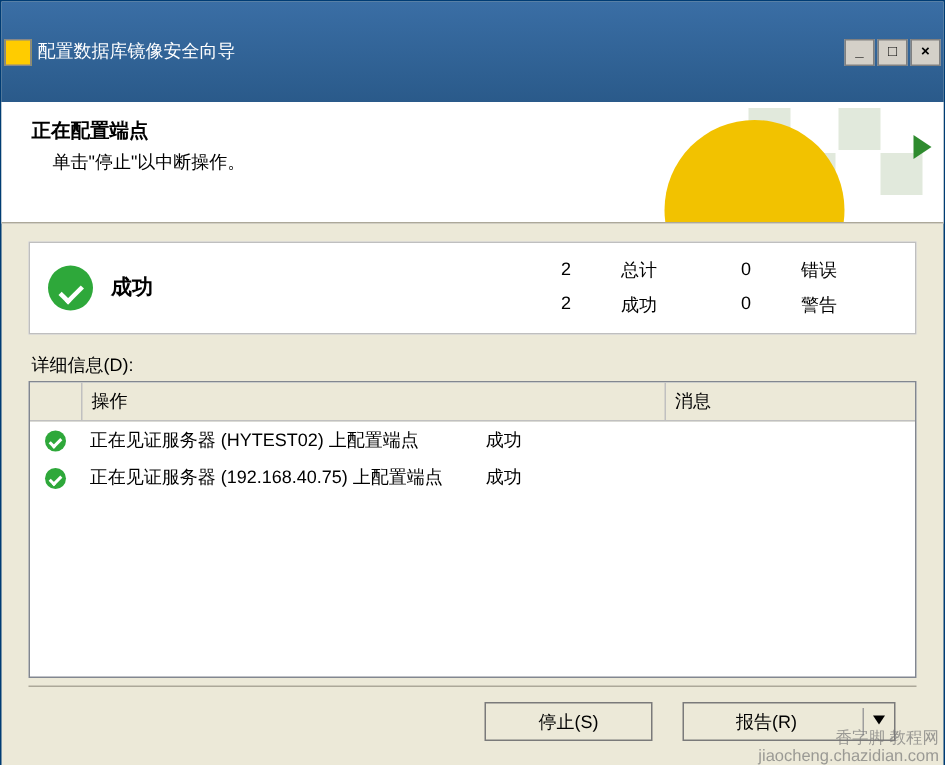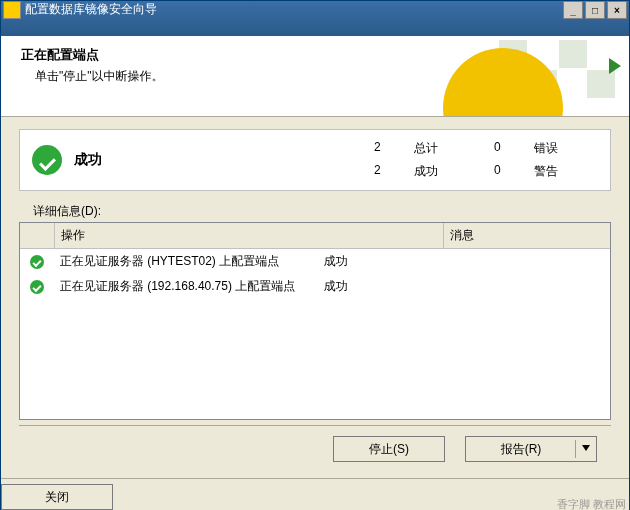--- a/index.html
+++ b/index.html
@@ -1,17 +1,17 @@
 <!DOCTYPE html>
 <html><head>
 <meta charset="utf-8">
 <style>
 body{margin:0;font-family:"Microsoft YaHei","SimSun",sans-serif;font-size:12px;background:#ece9d8;overflow:hidden}
 .window{width:630px;border:1px solid #003c74;background:#ece9d8;box-sizing:border-box}
-.titlebar{height:35px;background:linear-gradient(#3a6ea5,#2a5a8a);color:#fff;display:flex;padding:0 2px;font-size:12px}
+.titlebar{height:35px;background:linear-gradient(#3a6ea5,#2a5a8a);color:#fff;display:flex;align-items:center;padding:16px 2px;font-size:12px}
 .titlebar .icon{width:16px;height:16px;margin-right:4px;display:inline-block;background:#ffcc00;border:1px solid #888}
 .titlebar .title{flex:1}
 .winbtns{display:flex}
 .winbtn{width:18px;height:16px;background:#d4d0c8;border:1px solid #808080;margin-left:2px;display:flex;align-items:center;justify-content:center;font-family:Arial;font-size:10px;font-weight:bold;color:#000}
 .header-bar{height:60px;background:#fff;border-bottom:1px solid #aca899;position:relative;padding:10px 20px;overflow:hidden}
 .header-title{font-weight:bold;font-size:13px}
 .header-sub{font-size:12px;margin-left:14px;margin-top:4px}
 .header-deco{position:absolute;right:6px;top:0;height:60px;width:140px}
 .header-deco .sq{position:absolute;width:28px;height:28px;background:#e1e9dc}
 .header-deco .s1{right:96px;top:4px}
@@ -21,37 +21,37 @@
 .header-deco .arc{position:absolute;right:60px;bottom:-72px;width:120px;height:120px;border-radius:50%;background:#f2c200}
 .header-deco .play{position:absolute;right:2px;top:22px;width:0;height:0;border-top:8px solid transparent;border-bottom:8px solid transparent;border-left:12px solid #2e8b2e}
 .body-area{padding:12px 18px 6px 18px}
 .summary{border:1px solid #bfbfbf;background:#fff;padding:10px 16px 10px 12px;display:flex;align-items:center}
 .checkcircle{width:30px;height:30px;border-radius:50%;background:#2ea83a;position:relative;margin-right:12px;flex-shrink:0}
 .checkcircle::after{content:"";position:absolute;left:8px;top:13px;width:12px;height:6px;border-left:3px solid #fff;border-bottom:3px solid #fff;transform:rotate(-45deg)}
 .smallcheck{width:14px;height:14px;border-radius:50%;background:#2ea83a;position:relative;display:inline-block;flex-shrink:0}
 .smallcheck::after{content:"";position:absolute;left:3px;top:5px;width:6px;height:3px;border-left:2px solid #fff;border-bottom:2px solid #fff;transform:rotate(-45deg)}
 .summary-label{font-weight:bold;font-size:14px;flex:1}
 .summary-stats{display:grid;grid-template-columns:40px 80px 40px 60px;row-gap:6px;font-size:12px}
-.detail-label{margin:12px 2px 2px 14px}
+.detail-label{margin:12px 2px 2px 2px}
 .grid{border:1px solid #828790;background:#fff;height:196px;overflow:auto}
 .gridhead{display:flex;background:#ece9d8;border-bottom:1px solid #c0c0c0;font-size:12px}
 .gridhead .th{padding:4px 6px;border-right:1px solid #c0c0c0}
 .col-icon{width:22px}
 .col-op{flex:1;min-width:260px}
 .col-status{width:120px}
 .col-msg{width:154px;border-right:none!important}
 .gridrow{display:flex;align-items:center;padding:3px 6px;font-size:12px}
 .gridrow .cell{padding:1px 4px}
 .gr-icon{width:22px;display:flex;align-items:center}
 .gr-op{flex:1;min-width:256px}
 .gr-status{width:120px}
 .gr-msg{width:150px}
 .btnrow{border-top:1px solid #aca899;margin-top:5px;padding:10px 14px;display:flex;justify-content:flex-end;gap:20px}
 .btn{min-width:90px;height:24px;background:#ece9d8;border:1px solid #7a7a7a;font-size:12px;display:flex;align-items:center;justify-content:center;padding:0 10px;position:relative}
-.btn.combo{padding-right:30px}
+.btn.combo{padding-right:40px}
 .btn.combo::after{content:"";position:absolute;right:6px;top:8px;border-left:4px solid transparent;border-right:4px solid transparent;border-top:6px solid #000}
 .btn.combo::before{content:"";position:absolute;right:20px;top:3px;bottom:3px;width:1px;background:#9e9e9e}
 .footer{height:36px;border-top:1px solid #aca899;display:flex;justify-content:flex-start;align-items:center;padding-right:24px;background:#ece9d8}
 .watermark{position:absolute;right:4px;bottom:0;font-size:11px;color:rgba(120,120,120,0.7);text-align:right;line-height:1.1}
 </style>
 </head>
 <body>
 
 <div class="window">
   <div class="titlebar">
@@ -125,13 +125,14 @@
     </div>
   </div>
 
   <div class="footer">
     <div class="btn">关闭</div>
   </div>
 </div>
 
 <div class="watermark">
   <div>香字脚 教程网</div>
+  <div>jiaocheng.chazidian.com</div>
 </div>
 
 </body></html>

